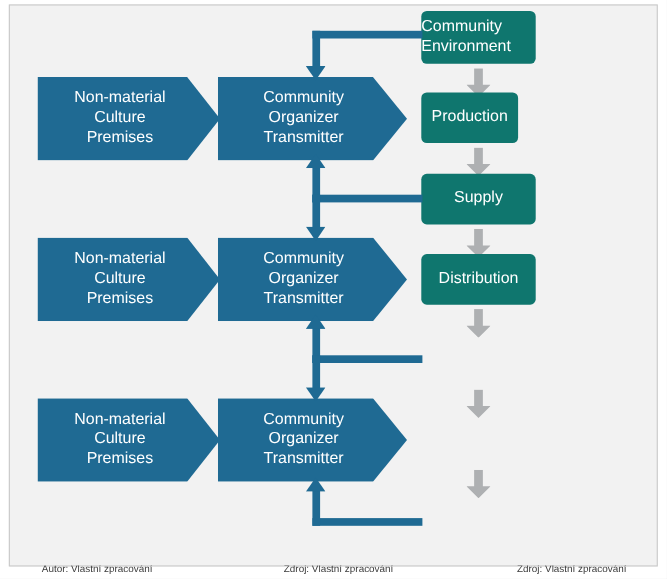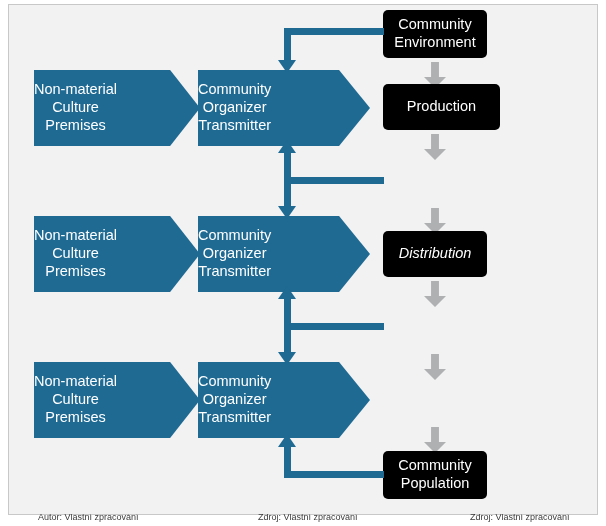--- a/index.html
+++ b/index.html
@@ -29,39 +29,39 @@
     border: 1px solid #c8c8c8;
     box-sizing: border-box;
   }
   
   .chev {
     position: absolute;
     background: #1f6a93;
     color: #ffffff;
     display: flex;
     align-items: center;
-    justify-content: flex-start;
+    justify-content: center;
     text-align: center;
     font-size: 14.5px;
     line-height: 1.22;
     box-sizing: border-box;
     clip-path: polygon(0% 0%, 82% 0%, 100% 50%, 82% 100%, 0% 100%);
     padding-right: 16px;
   }
   .chev span { display: block; }
   
   .rbox {
     position: absolute;
-    background: #000000;
+    background: #0f766e;
     color: #ffffff;
     border-radius: 5px;
     display: flex;
     align-items: center;
     justify-content: center;
-    text-align: center;
+    text-align: left;
     font-size: 14.5px;
     line-height: 1.22;
     box-sizing: border-box;
   }
   
   .downarrow {
     position: absolute;
     width: 22px;
     height: 26px;
     background: #aeb0b2;
@@ -110,42 +110,39 @@
   <div class="frame"></div>
 
   <div class="rbox" style="left:383px; top:10px; width:104px; height:48px;">
     <div>
       <span>Community</span>
       <span>Environment</span>
     </div>
   </div>
   <div class="downarrow" style="left:424px; top:62px;"></div>
 
-  <div class="rbox" style="left:383px; top:84px; width:117px; height:46px;">
+  <div class="rbox" style="left:383px; top:84px; width:88px; height:46px;">
     <span>Production</span>
   </div>
   <div class="downarrow" style="left:424px; top:134px;"></div>
 
+  <div class="rbox" style="left:383px; top:158px; width:104px; height:46px;">
+    <span>Supply</span>
+  </div>
   <div class="downarrow" style="left:424px; top:208px;"></div>
 
-  <div class="rbox" style="left:383px; top:231px; width:104px; height:46px;font-style:italic;">
+  <div class="rbox" style="left:383px; top:231px; width:104px; height:46px;">
     <span>Distribution</span>
   </div>
   <div class="downarrow" style="left:424px; top:281px;"></div>
 
   <div class="downarrow" style="left:424px; top:354px;"></div>
 
   <div class="downarrow" style="left:424px; top:427px;"></div>
 
-  <div class="rbox" style="left:383px; top:451px; width:104px; height:48px;">
-    <div>
-      <span>Community</span>
-      <span>Population</span>
-    </div>
-  </div>
 
   <div class="chev" style="left:34px; top:70px; width:166px; height:76px;">
     <div>
       <span>Non-material</span>
       <span>Culture</span>
       <span>Premises</span>
     </div>
   </div>
   <div class="chev" style="left:34px; top:216px; width:166px; height:76px;">
     <div>

